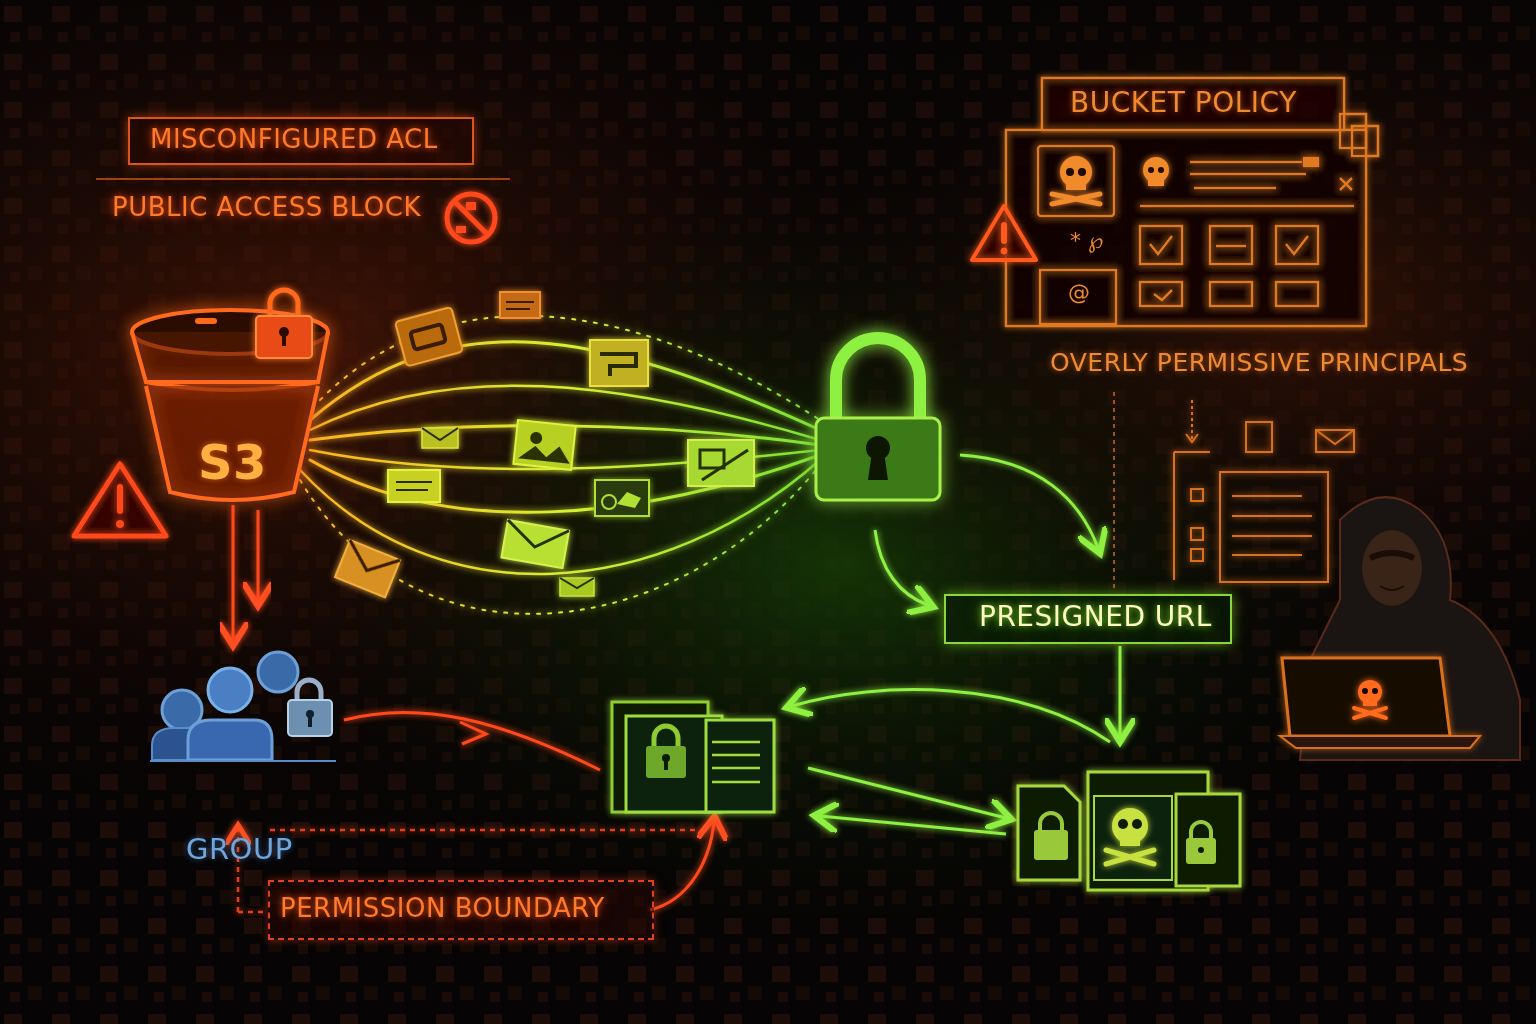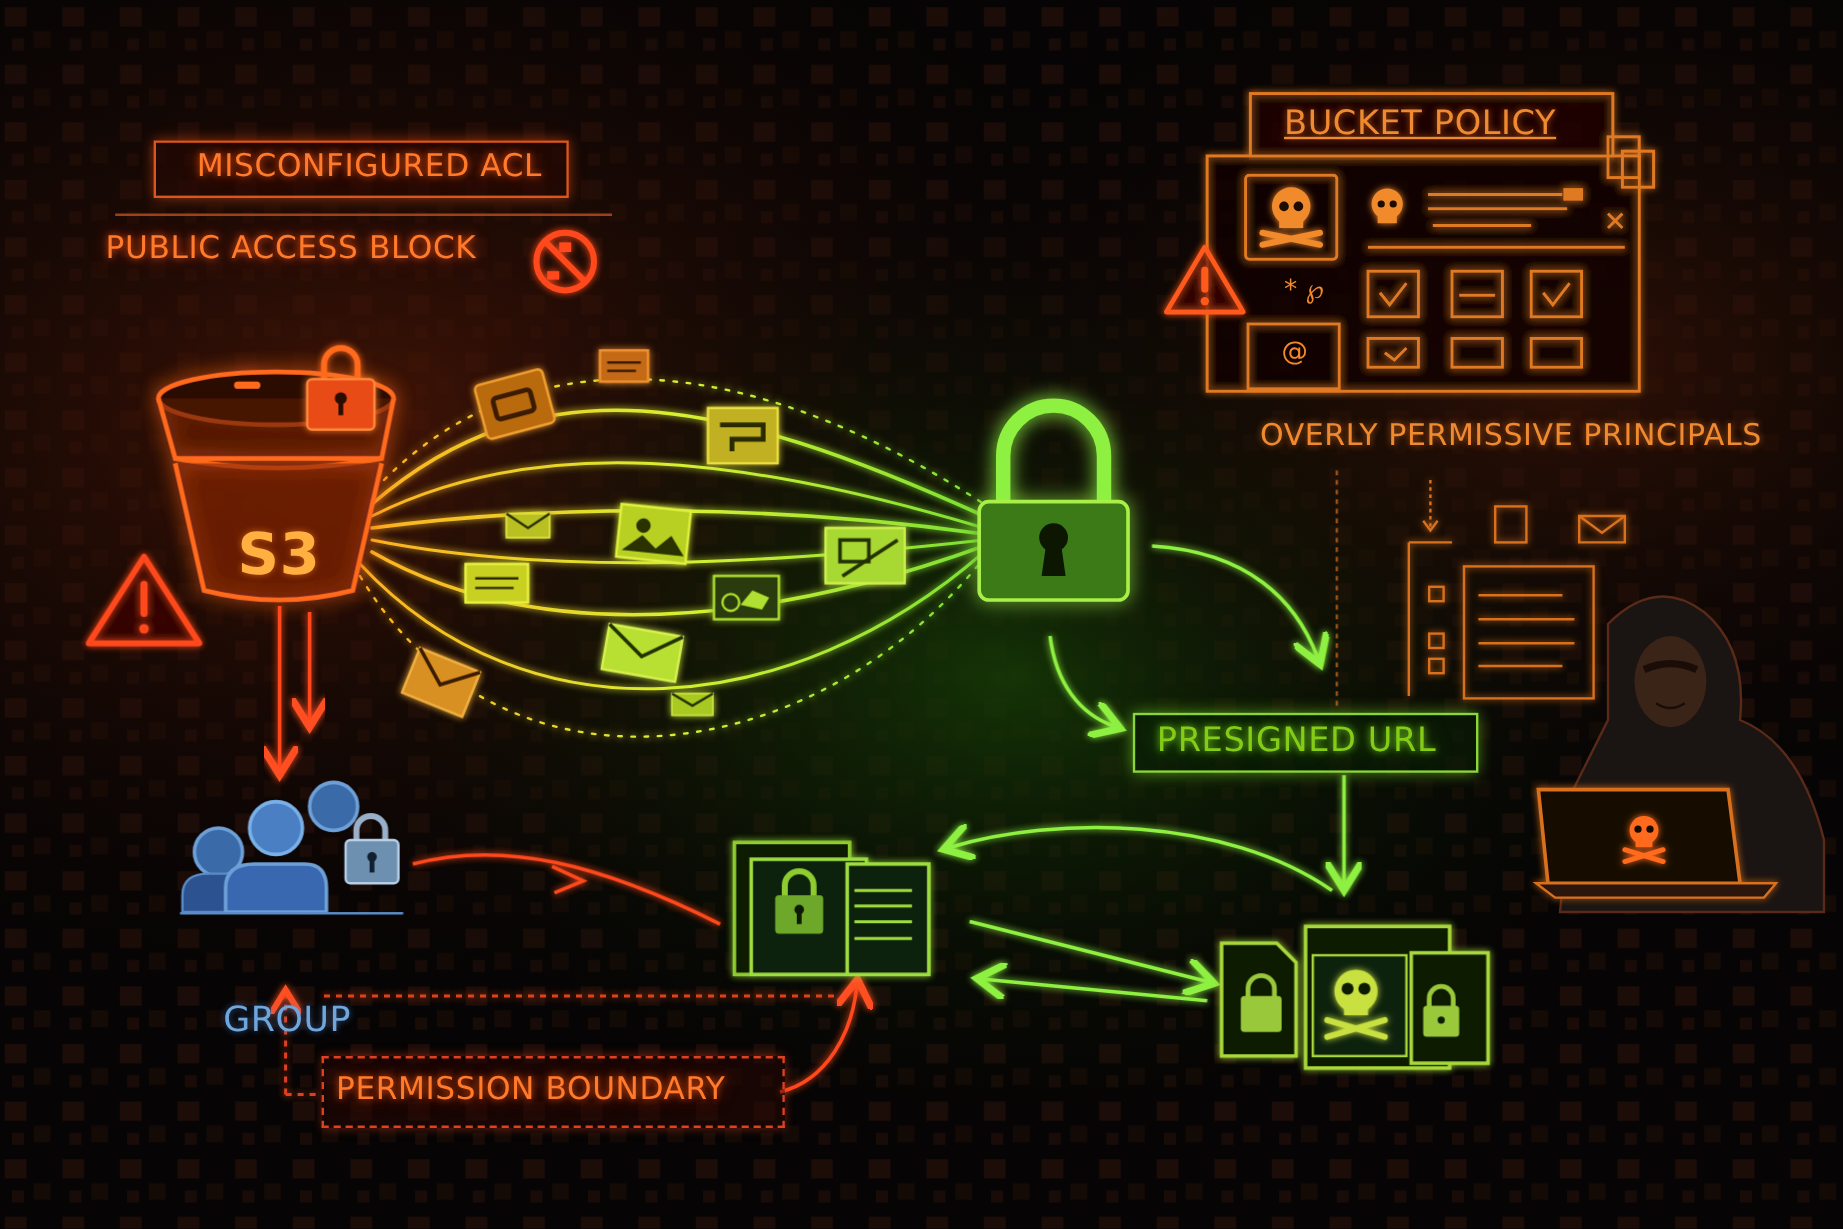--- a/index.html
+++ b/index.html
@@ -2,21 +2,21 @@
 <html><head>
 <meta charset="utf-8">
 <style>
   html, body { margin:0; padding:0; background:#060404; }
   body { width:1536px; height:1024px; overflow:hidden; position:relative;
          font-family:"DejaVu Sans", "Liberation Sans", sans-serif; }
   #stage { position:absolute; left:0; top:0; width:1536px; height:1024px; }
   .lbl { position:absolute; white-space:nowrap; letter-spacing:0.5px; }
   .orange { color:#ff7a2a; text-shadow:0 0 6px rgba(255,90,20,0.8), 0 0 14px rgba(255,70,10,0.5); }
   .amber { color:#f08a30; text-shadow:0 0 6px rgba(240,120,30,0.7); }
-  .green { color:#84cc16; text-shadow:0 0 6px rgba(140,240,40,0.8), 0 0 16px rgba(100,220,20,0.5); }
+  .green { color:#fef9c3; text-shadow:0 0 6px rgba(140,240,40,0.8), 0 0 16px rgba(100,220,20,0.5);margin-left:15px; }
   .blue { color:#6fa6dc; text-shadow:0 0 6px rgba(80,140,220,0.6); }
   .box-orange { border:2px solid #d9561c; box-shadow:0 0 10px rgba(230,80,20,0.6); background:rgba(40,10,4,0.55); }
   .box-green { border:2px solid #8bd63a; box-shadow:0 0 12px rgba(130,220,40,0.6); background:rgba(10,30,6,0.6); }
   .box-dashed-red { border:2px dashed #e0401e; box-shadow:0 0 8px rgba(224,64,30,0.5); background:rgba(40,8,4,0.5); }
 </style>
 </head>
 <body>
 
 <div id="stage">
 <svg width="1536" height="1024" viewBox="0 0 1536 1024" xmlns="http://www.w3.org/2000/svg">
@@ -318,27 +318,27 @@
     <circle cx="1370" cy="692" r="12"></circle>
     <rect x="1363" y="698" width="14" height="8"></rect>
     <circle cx="1365" cy="691" r="3" fill="#140806"></circle>
     <circle cx="1375" cy="691" r="3" fill="#140806"></circle>
     <path d="M1354,718 L1386,708 M1354,708 L1386,718" stroke="#ff6a1f" stroke-width="4" stroke-linecap="round"></path>
   </g>
 </svg>
 
 
 <div class="lbl box-orange" style="left:128px;top:117px;width:342px;height:44px;"></div>
-<div class="lbl orange" style="left:164px;top:124px;font-size:26px;">MISCONFIGURED ACL</div>
-
-<div class="lbl orange" style="left:88px;top:192px;font-size:26px;">PUBLIC ACCESS BLOCK</div>
+<div class="lbl orange" style="left:150px;top:124px;font-size:26px;">MISCONFIGURED ACL</div>
+
+<div class="lbl orange" style="left:112px;top:192px;font-size:26px;">PUBLIC ACCESS BLOCK</div>
 
 <div class="lbl amber" style="left:198px;top:434px;font-size:48px;font-weight:bold;color:#ffb040;">S3</div>
 
-<div class="lbl amber" style="left:1070px;top:86px;font-size:28px;text-decoration:underline;">BUCKET POLICY</div>
+<div class="lbl amber" style="left:1070px;top:86px;font-size:28px;">BUCKET POLICY</div>
 
 <div class="lbl amber" style="left:1050px;top:348px;font-size:25px;">OVERLY PERMISSIVE PRINCIPALS</div>
 
 <div class="lbl box-green" style="left:944px;top:594px;width:284px;height:46px;"></div>
 <div class="lbl green" style="left:964px;top:600px;font-size:28px;">PRESIGNED URL</div>
 
 <div class="lbl blue" style="left:186px;top:784px;font-size:29px;margin-top:48px;">GROUP</div>
 
 <div class="lbl box-dashed-red" style="left:268px;top:880px;width:382px;height:56px;"></div>
 <div class="lbl orange" style="left:280px;top:893px;font-size:26px;">PERMISSION BOUNDARY</div>

